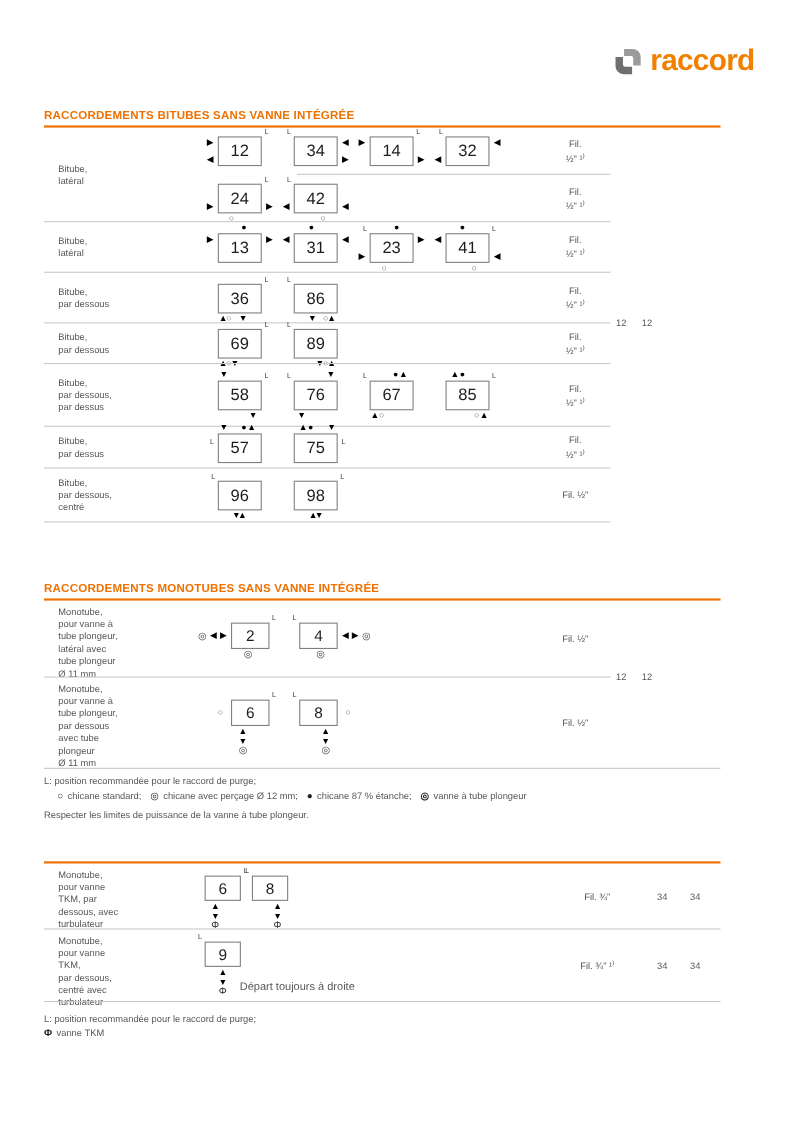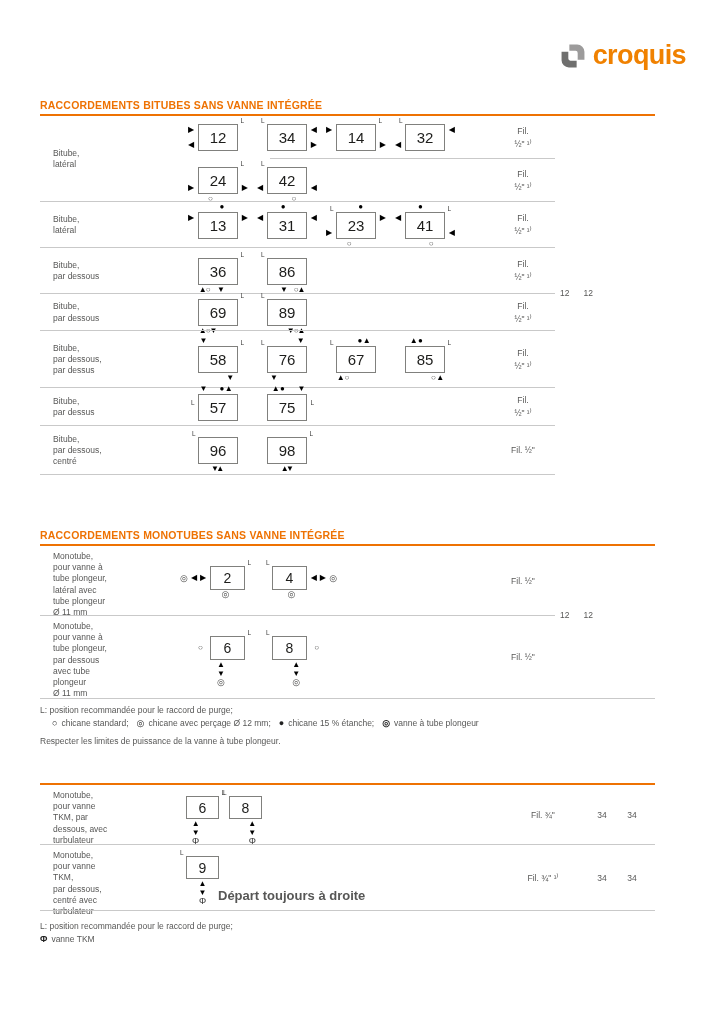--- a/index.html
+++ b/index.html
@@ -49,42 +49,42 @@
   .s1 .box{width:38px;height:25px;font-size:15px;}
   .s2 .box{width:33px;height:22px;font-size:14px;}
   .s3 .box{width:31px;height:21px;font-size:14px;}
   .mark{position:absolute;line-height:1;color:#000;}
   .g-tr,.g-tl,.g-tu,.g-td{font-size:8px;}
   .g-co{font-size:8px;color:#4a4a49;}
   .g-cf{font-size:8px;}
   .g-cd{font-size:9px;color:#4a4a49;}
   .g-L{font-size:6.5px;color:#3c3c3b;}
   .g-tkm{font-size:9px;color:#333;}
-  .caption{position:absolute;left:38px;bottom:8px;font-size:13px;color:#575756;white-space:nowrap;font-weight:bold;}
+  .caption{position:absolute;left:38px;bottom:8px;font-size:10px;color:#575756;white-space:nowrap;}
 
   
   .fnote{font-size:8.5px;color:#575756;margin:0;line-height:1.45;}
   .fn1{margin-top:8px;} .fn2{margin-top:5px;} .fn3{margin-top:5px;}
   .legend{margin:1px 0 0 12px;display:flex;align-items:center;gap:4px;flex-wrap:nowrap;}
   .legend .sym{font-size:9px;line-height:1;color:#222;}
   .legend .sym.bold{font-weight:bold;}
   .legend .seg{margin-right:4px;}
 </style>
 </head>
 <body>
 
 <div class="page">
 
   <div class="hdr">
     <div class="logo">
       <svg width="26" height="26" viewBox="0 0 100 100">
         <path fill="#9c9b9b" d="M36 6 h30 a28 28 0 0 1 28 28 v30 h-26 v-26 a8 8 0 0 0 -8 -8 h-24 z"></path>
         <path fill="#6f6f6e" d="M6 64 v-30 h26 v26 a8 8 0 0 0 8 8 h24 v26 h-30 a28 28 0 0 1 -28 -28 z"></path>
       </svg>
-      <span class="logo-text">croquis</span>
+      <span class="logo-text">raccord</span>
     </div>
   </div>
 
   <section class="sec" id="sec1">
     <h2 class="sec-title">RACCORDEMENTS BITUBES SANS VANNE INTÉGRÉE</h2>
     <div class="rule"></div>
     <div class="tbl" id="tbl1">
         <div class="t-row" style="height: 86px;">
           <div class="label">Bitube,
 latéral</div>
@@ -423,21 +423,21 @@
           <span>12</span>
         </div>
       </div>
     <p class="fnote fn2">L: position recommandée pour le raccord de purge;</p>
     <div class="fnote legend" id="legend2">
         <span class="sym">○</span>
         <span class="seg">chicane standard;</span>
         <span class="sym">◎</span>
         <span class="seg">chicane avec perçage Ø 12 mm;</span>
         <span class="sym">●</span>
-        <span class="seg">chicane 15 % étanche;</span>
+        <span class="seg">chicane 87 % étanche;</span>
         <span class="sym bold">◎</span>
         <span class="seg">vanne à tube plongeur</span>
       </div>
     <p class="fnote fn3">Respecter les limites de puissance de la vanne à tube plongeur.</p>
   </section>
 
   <section class="sec" id="sec3">
     <div class="rule"></div>
     <div class="tbl" id="tbl3">
         <div class="t-row top full" style="height: 60px; width: 607px;">

